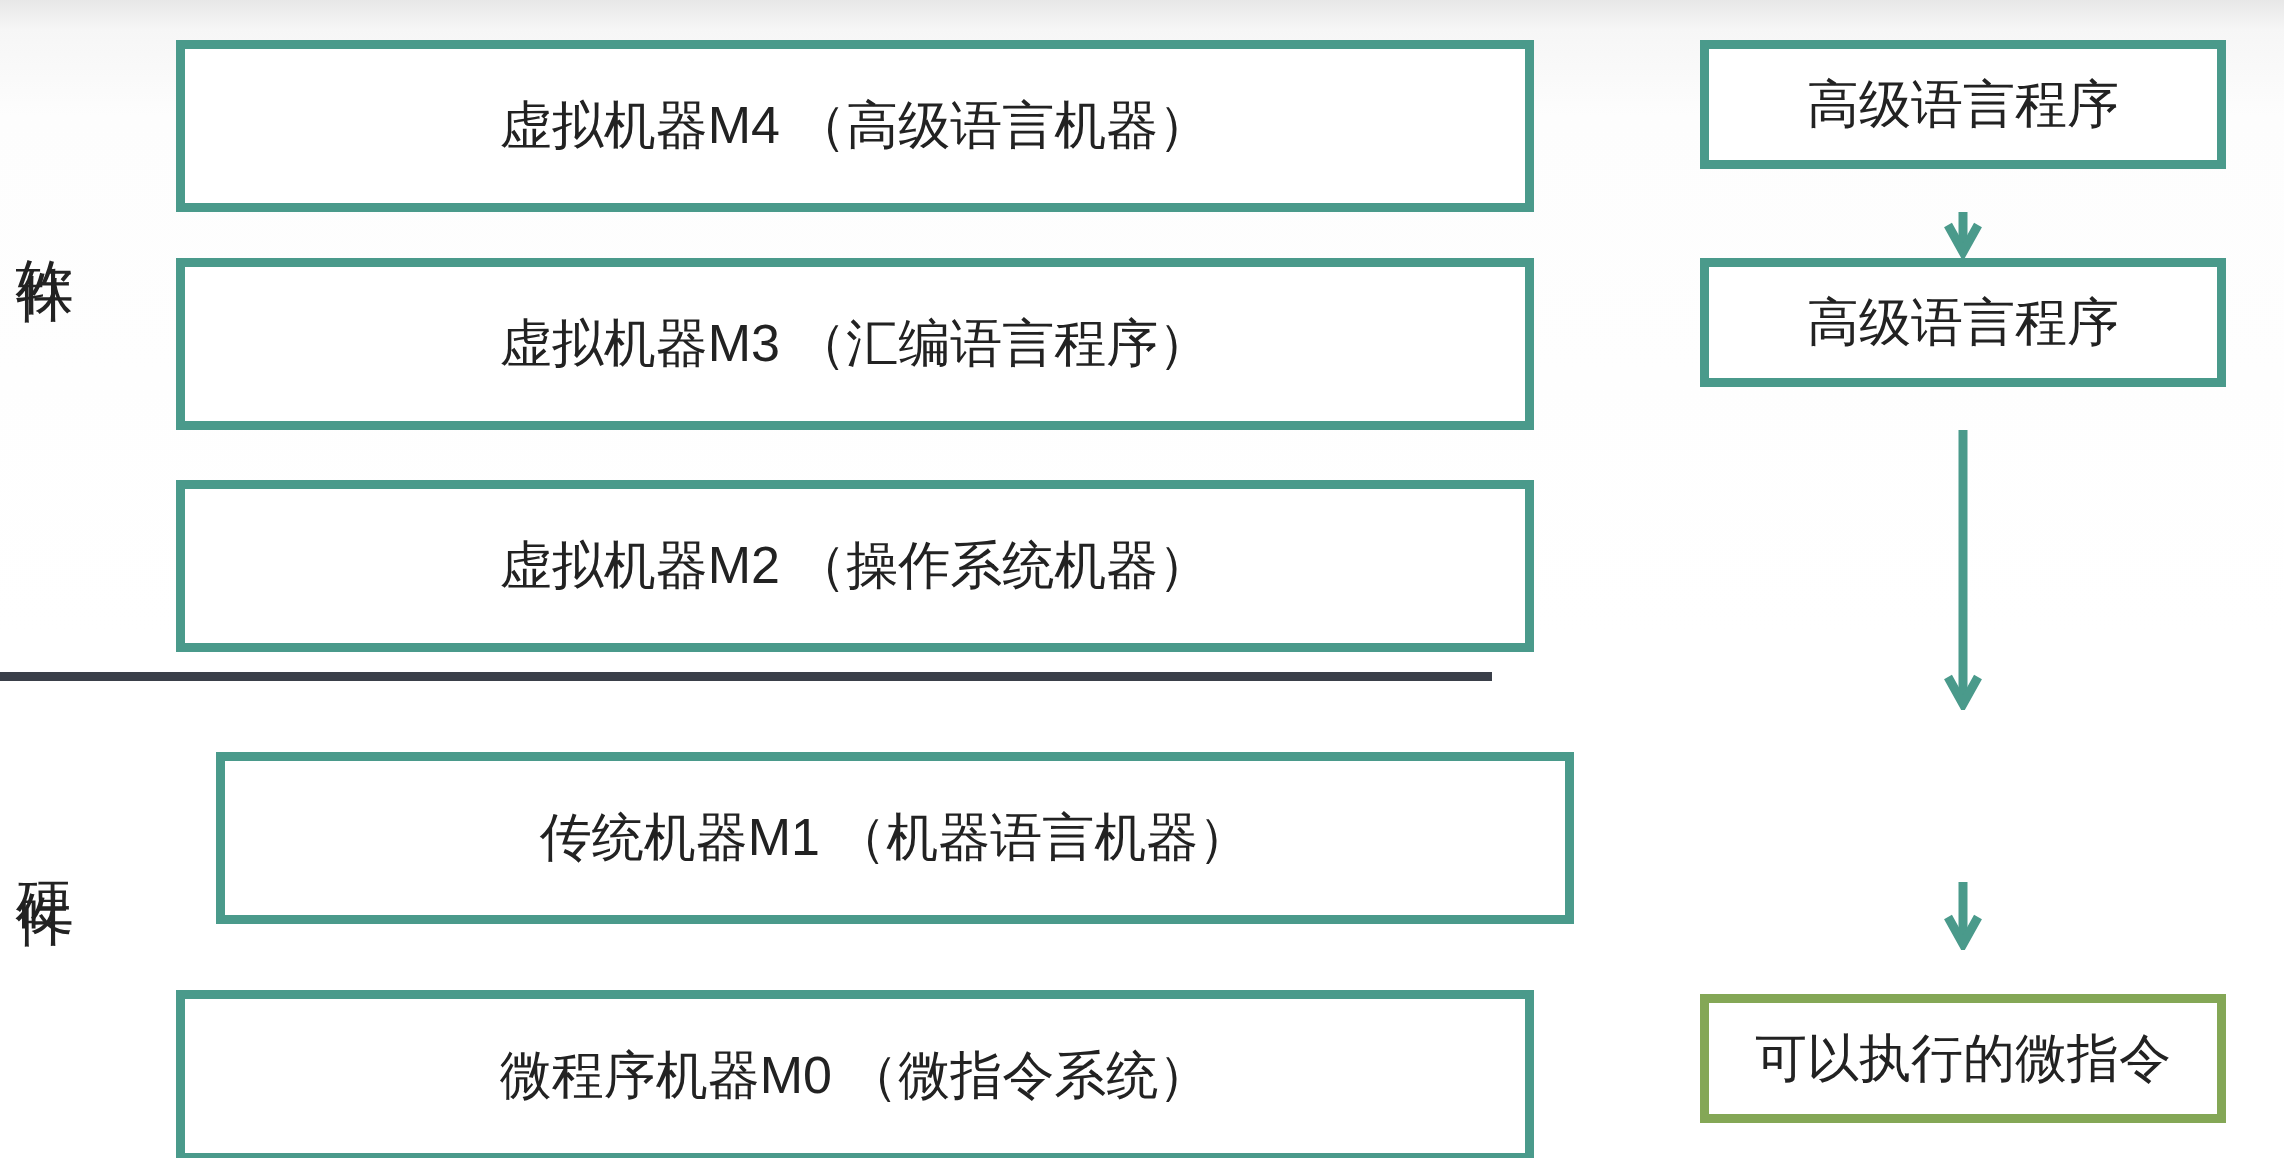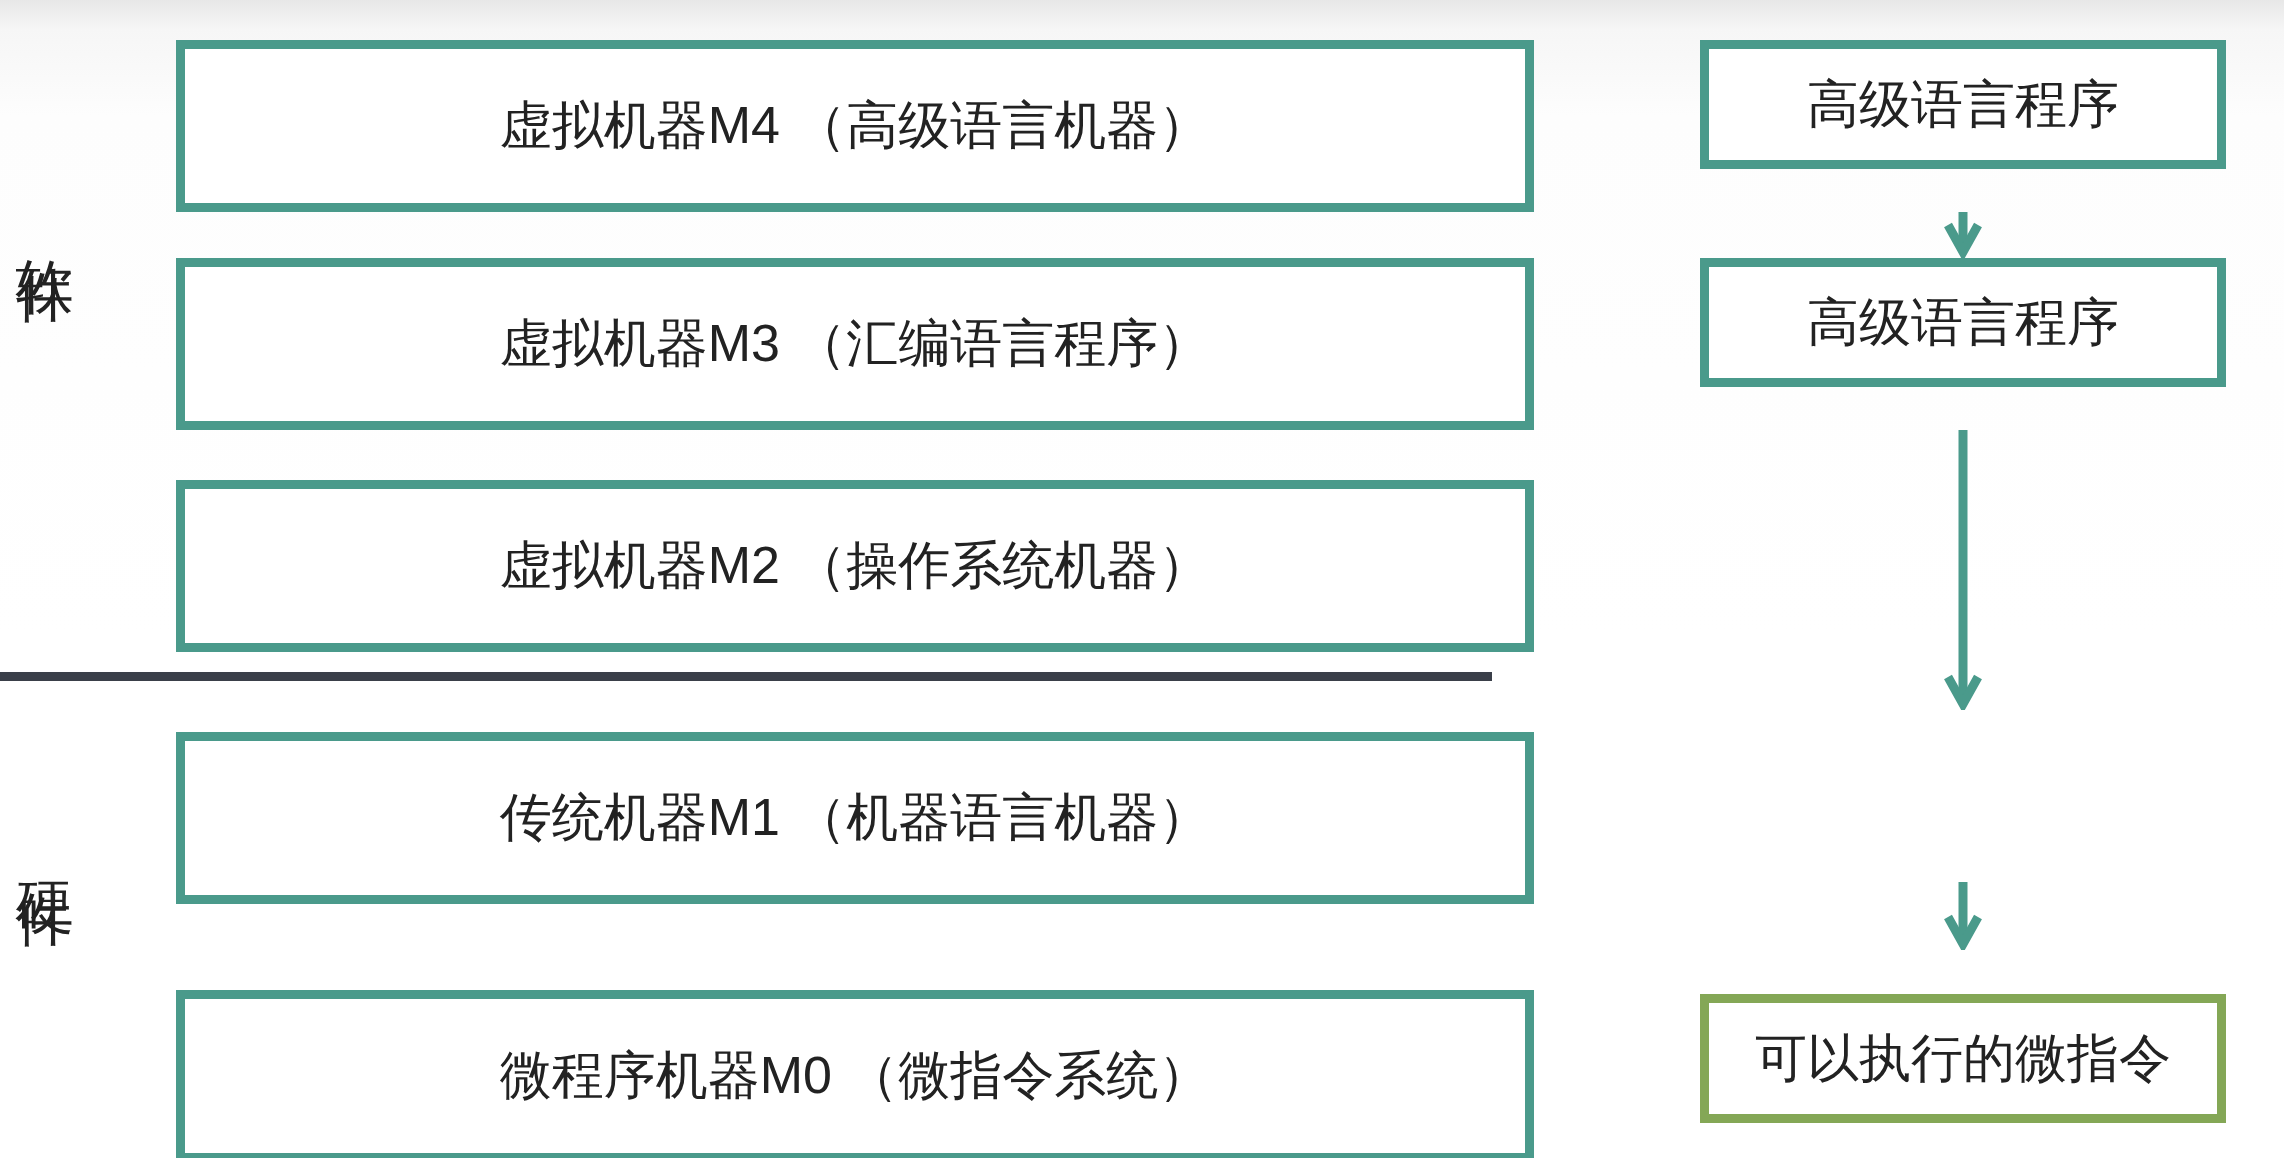--- a/index.html
+++ b/index.html
@@ -37,21 +37,21 @@
     border: 9px solid var(--teal, #4a9a8b);
     display: flex;
     align-items: center;
     justify-content: center;
     font-size: 52px;
     white-space: nowrap;
   }
   .l1 { top: 40px; }
   .l2 { top: 258px; }
   .l3 { top: 480px; text-align: center; }
-  .l4 { top: 732px; }
+  .l4 { top: 752px; margin-left: 40px; }
   .l5 { top: 990px; }
 
   
   .divider {
     position: absolute;
     left: 0;
     top: 672px;
     width: 1492px;
     height: 9px;
     background: var(--divider, #3a3f49);

